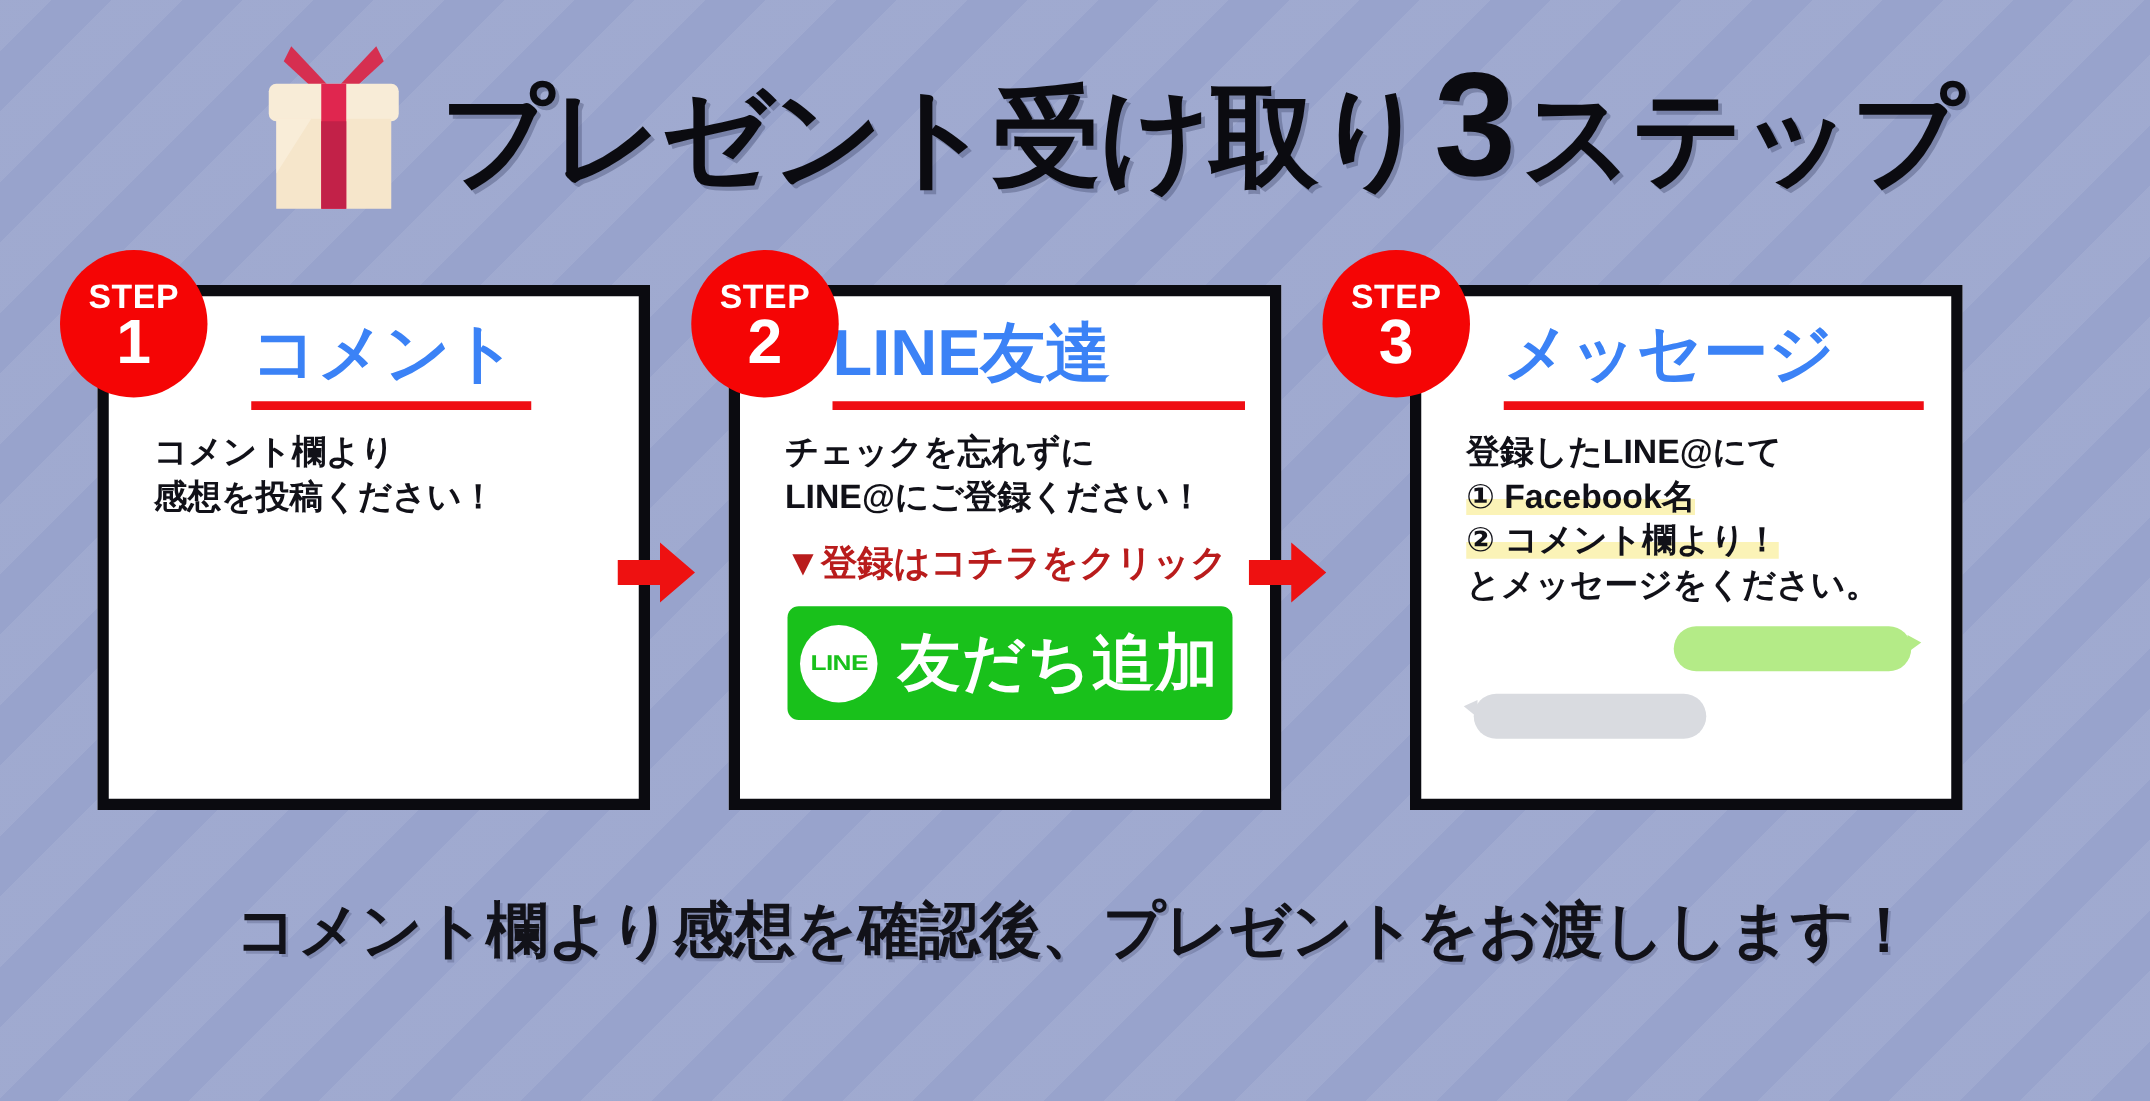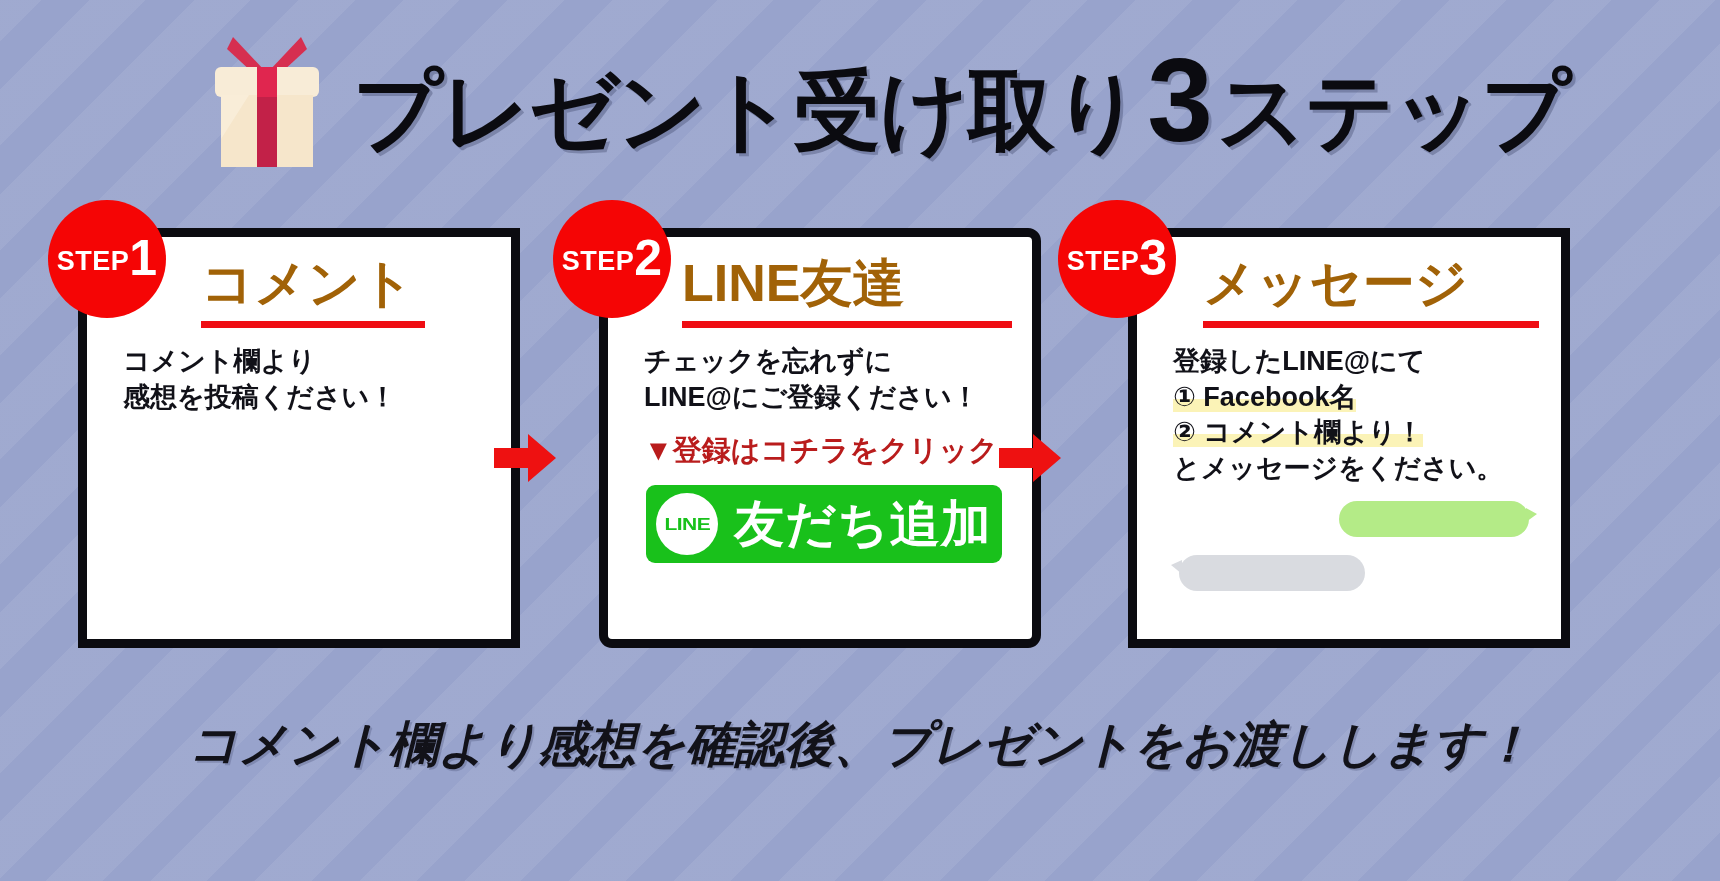--- a/index.html
+++ b/index.html
@@ -81,41 +81,41 @@
   .card {
     position: absolute;
     top: 28px;
     width: 442px;
     height: 420px;
     background: #ffffff;
     border: 9px solid #0b0b10;
     box-sizing: border-box;
   }
   #card-1 { left: 78px; }
-  #card-2 { left: 599px; border-radius: 13px; }
+  #card-2 { left: 583px; }
   #card-3 { left: 1128px; }
 
   .card-inner {
     position: relative;
     width: 100%;
     height: 100%;
     padding: 14px 22px 10px 36px;
     box-sizing: border-box;
   }
 
   
   .step-badge {
     position: absolute;
     width: 118px;
     height: 118px;
     border-radius: 50%;
     background: #f50505;
     color: #ffffff;
     display: flex;
-    flex-direction: row;
+    flex-direction: column;
     align-items: center;
     justify-content: center;
     z-index: 5;
     line-height: 1;
   }
   #badge-1 { left: 48px;   top: 0px; }
   #badge-2 { left: 553px;  top: 0px; }
   #badge-3 { left: 1058px; top: 0px; }
   .step-word {
     font-size: 27px;
@@ -124,21 +124,21 @@
     margin-top: 4px;
   }
   .step-num {
     font-size: 50px;
     font-weight: bold;
     margin-top: -3px;
   }
 
   
   .card-head {
-    color: #a16207;
+    color: #3b82f6;
     font-weight: bold;
     line-height: 1;
     white-space: nowrap;
     margin: 6px 0 0 0;
   }
   #head-1 { font-size: 52px; padding-left: 78px; }
   #head-2 { font-size: 52px; padding-left: 38px; }
   #head-3 { font-size: 52px; padding-left: 30px; }
 
   .head-rule {
@@ -177,21 +177,21 @@
   .click-line {
     margin-top: 16px;
     font-size: 29px;
     font-weight: bold;
     color: #b91c1c;
     white-space: nowrap;
   }
   #line-button {
     margin: 14px 0 0 2px;
     width: 356px;
-    height: 78px;
+    height: 91px;
     background: #19c11b;
     border-radius: 9px;
     display: flex;
     align-items: center;
     justify-content: center;
     gap: 16px;
     cursor: pointer;
   }
   #line-logo-badge {
     width: 62px;
@@ -276,21 +276,20 @@
     align-items: center;
     justify-content: center;
   }
   #footer-text {
     font-size: 49px;
     font-weight: bold;
     color: #121219;
     letter-spacing: 0px;
     white-space: nowrap;
     text-shadow: 2px 2px 0 rgba(80,88,125,0.35);
-    font-style: italic;
   }
 </style>
 </head>
 <body>
 
 <div id="stage">
 
   <div id="header">
     <div id="gift-icon">
       <svg viewBox="0 0 128 142" xmlns="http://www.w3.org/2000/svg">

